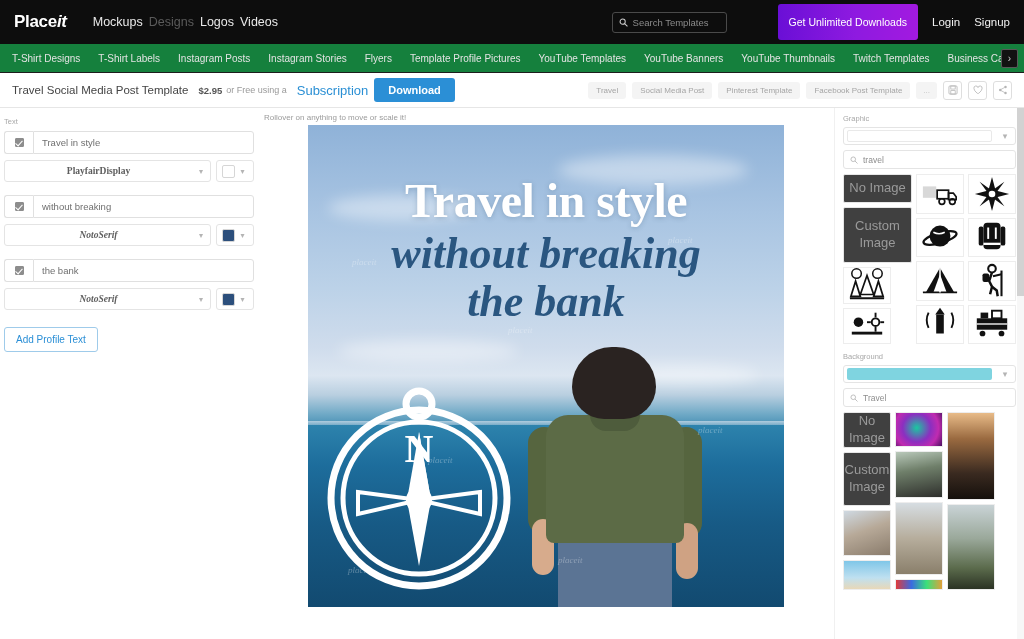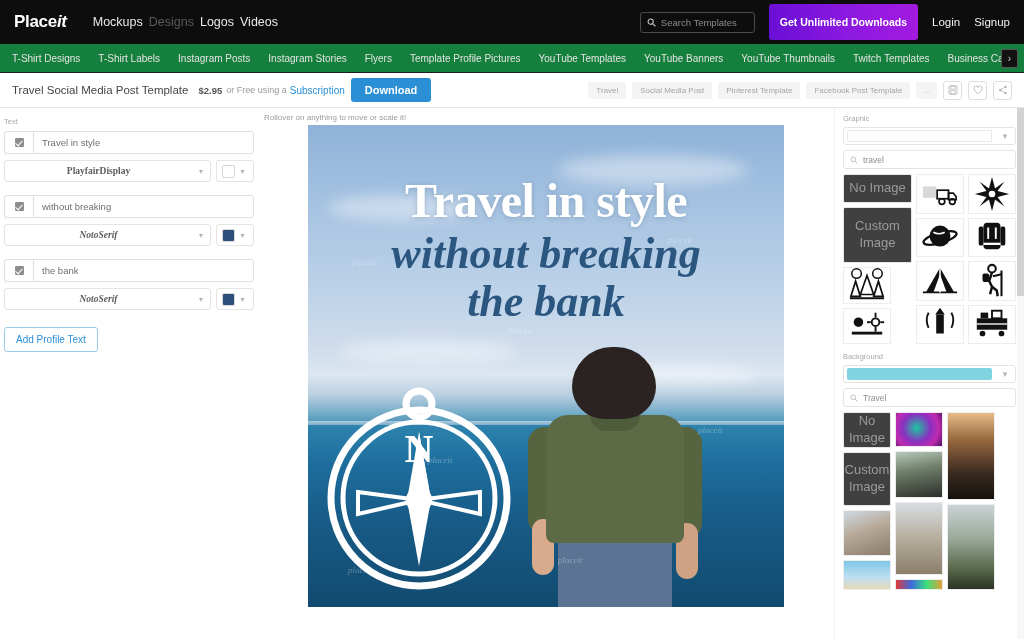--- a/index.html
+++ b/index.html
@@ -31,23 +31,23 @@
   .searchbox {
     width: 115px; height: 21px;
     border: 1px solid #4a4a4a; border-radius: 3px;
     display: flex; align-items: center; padding: 0 6px;
     background: #0d0d0d;
   }
   .searchbox .sicon { width: 9px; height: 9px; margin-right: 5px; flex: none; }
   .searchbox .stext { color: #8b8b8b; font-size: 9.5px; white-space: nowrap; }
   .cta {
     background: linear-gradient(90deg,#6a0fd6 0%,#8e1ae0 55%,#a21ae0 100%);
-    color: #fff; font-size: 10.5px; font-weight: bold;
+    color: #fff; font-size: 10.5px; font-weight: normal;
     padding: 12px 11px; border-radius: 3px; border: none;
-    white-space: nowrap; cursor: pointer;
+    white-space: nowrap; cursor: pointer; margin-left: 37px;
   }
   .topright a.acct { color: #f0f0f0; font-size: 11.5px; text-decoration: none; }
 
   
   .catbar {
     height: 29px; background: #15803d;
     display: flex; align-items: center;
     padding: 0 12px; position: relative;
     border-bottom: 1px solid #1d1d1d;
   }
@@ -66,21 +66,21 @@
 
   
   .tmplbar {
     height: 35px; background: #fff;
     display: flex; align-items: center;
     padding: 0 12px; border-bottom: 1px solid #e6e6e6;
   }
   .tmpl-title { font-size: 11.5px; color: #444; }
   .tmpl-price { font-size: 9.5px; color: #555; margin-left: 10px; font-weight: bold; }
   .tmpl-or { font-size: 9px; color: #9a9a9a; margin-left: 4px; }
-  .tmpl-sub { font-size: 10px; color: #2a8fd4; margin-left: 3px; text-decoration: none; }
+  .tmpl-sub { font-size: 13px; color: #2a8fd4; margin-left: 10px; text-decoration: none; }
   .dlbtn {
     margin-left: 6px; background: #2b8fd6; color: #fff;
     border: none; border-radius: 3px;
     font-size: 11px; font-weight: bold;
     padding: 6px 14px; cursor: pointer;
   }
   .tagarea { margin-left: auto; display: flex; align-items: center; gap: 6px; }
   .tag {
     background: #f4f4f4; color: #a5a5a5; font-size: 8px;
     border-radius: 3px; padding: 4px 8px; white-space: nowrap;

